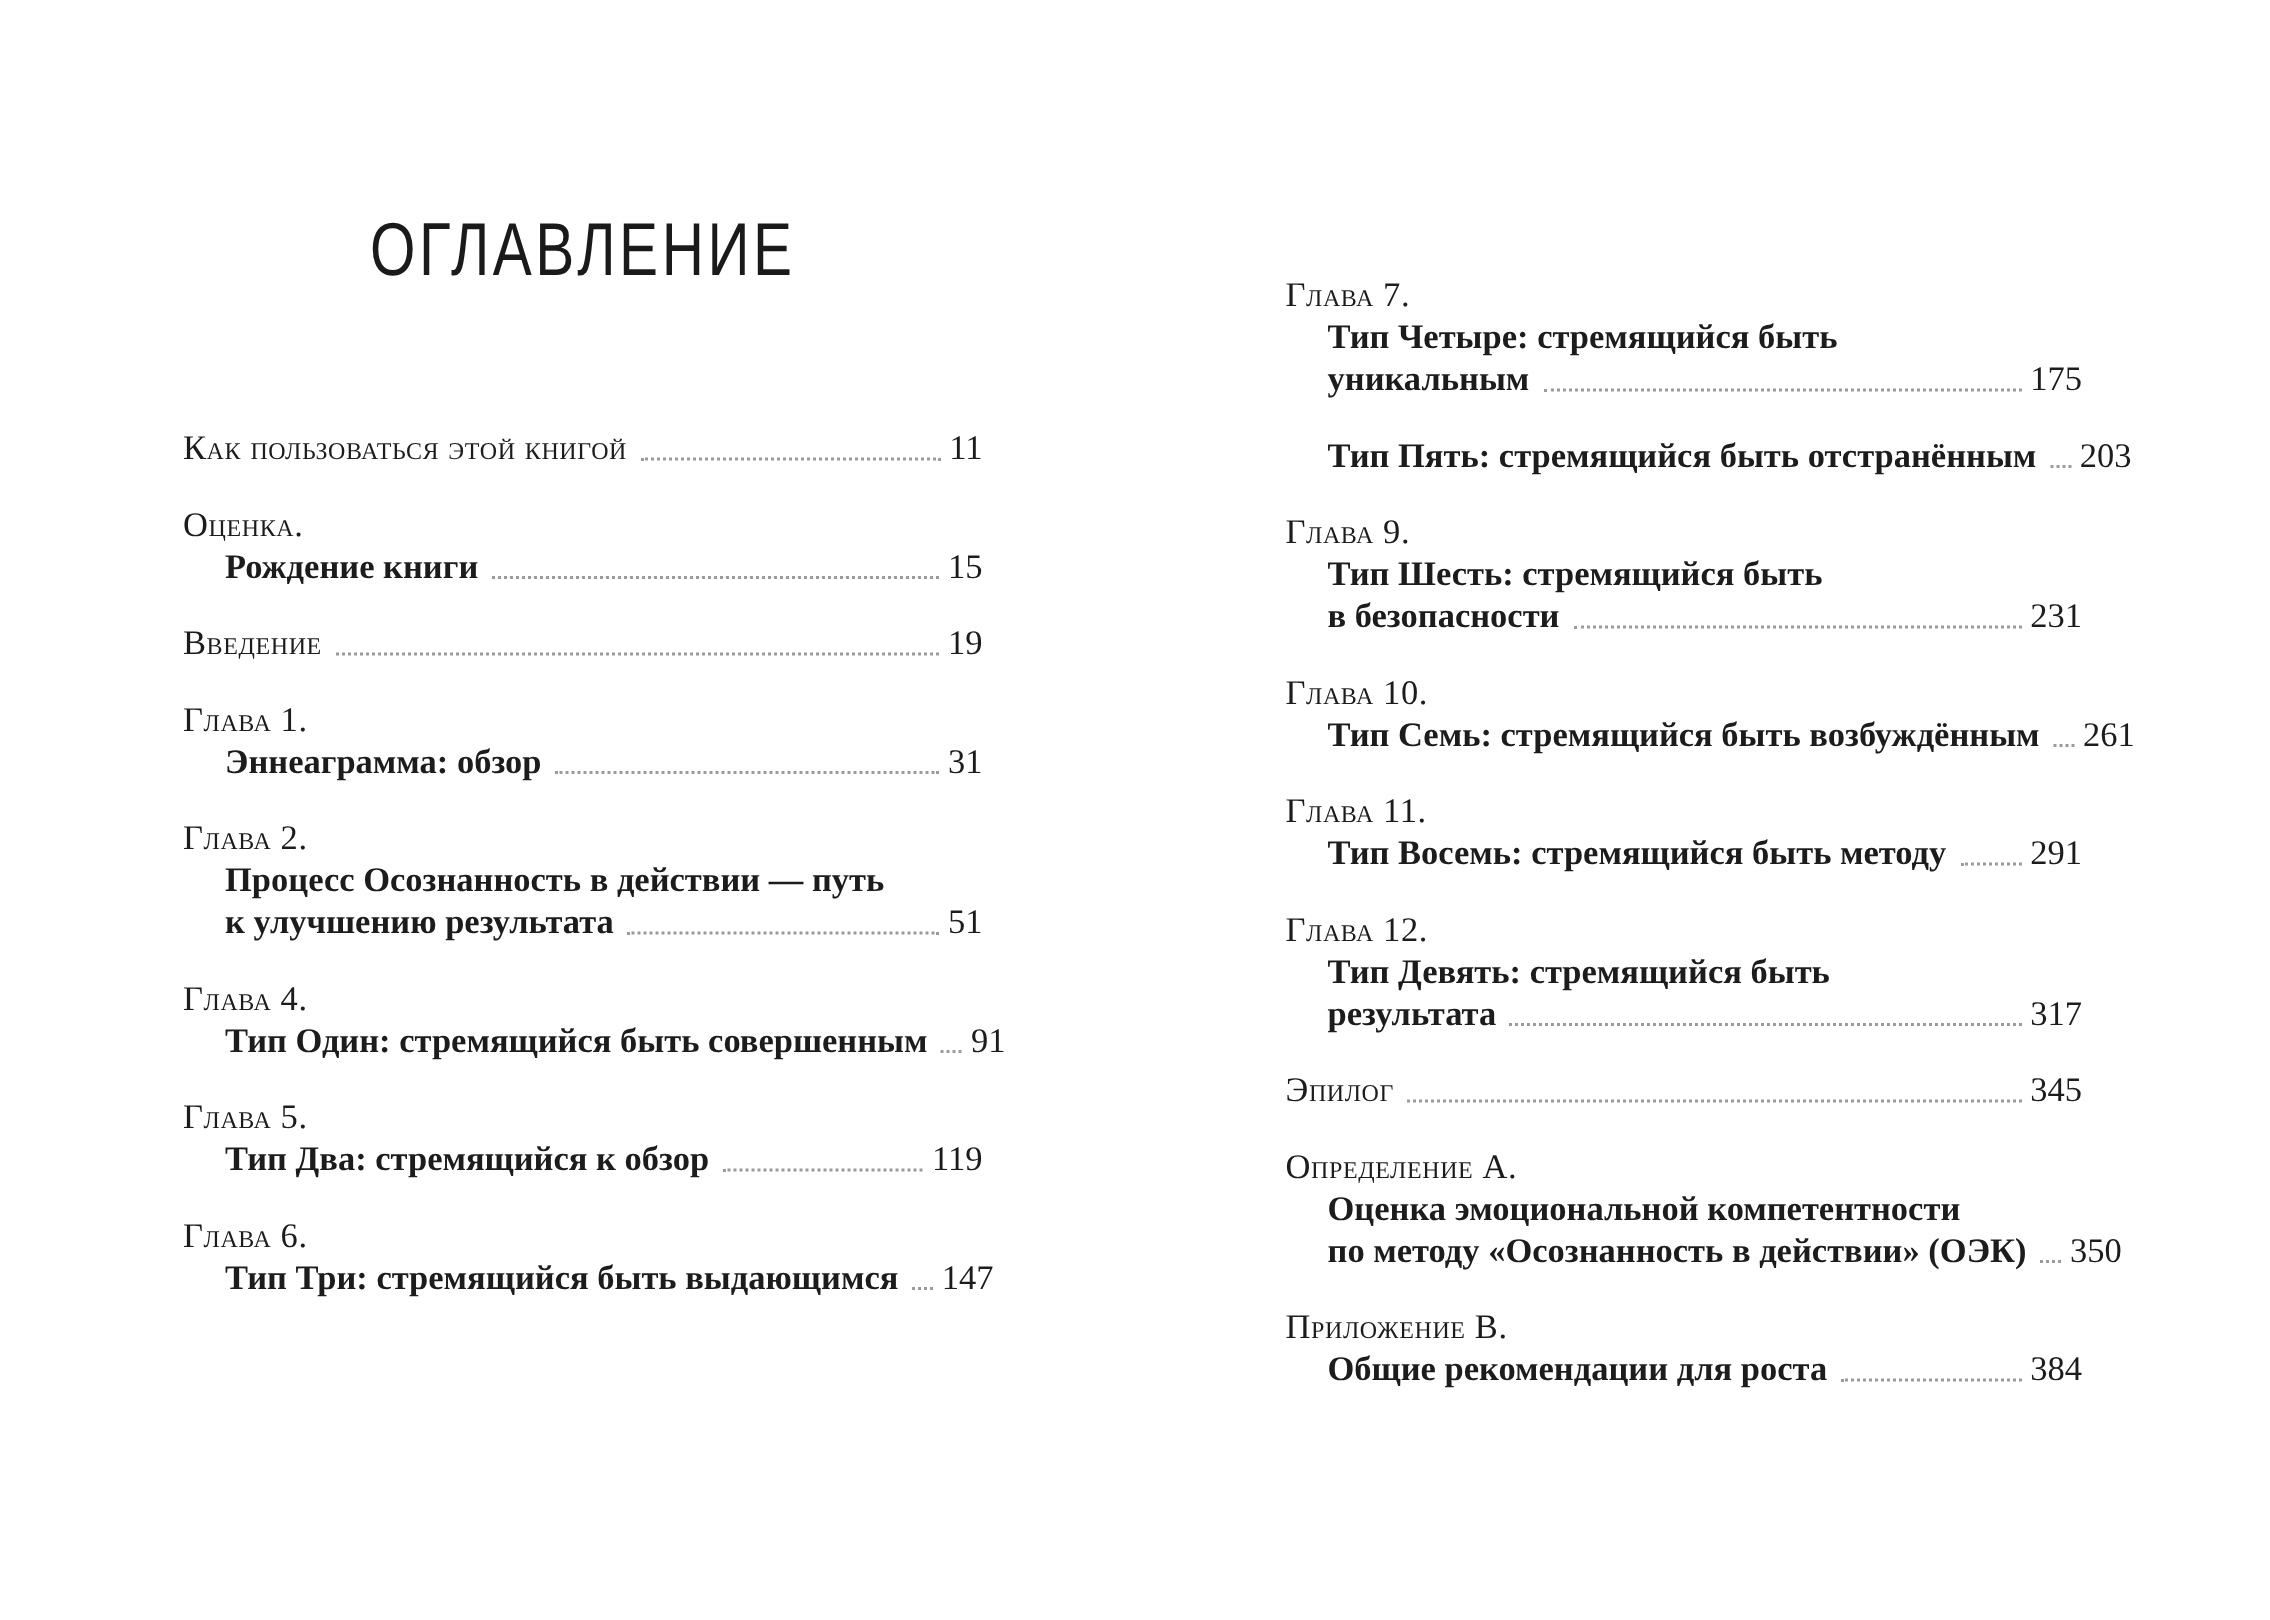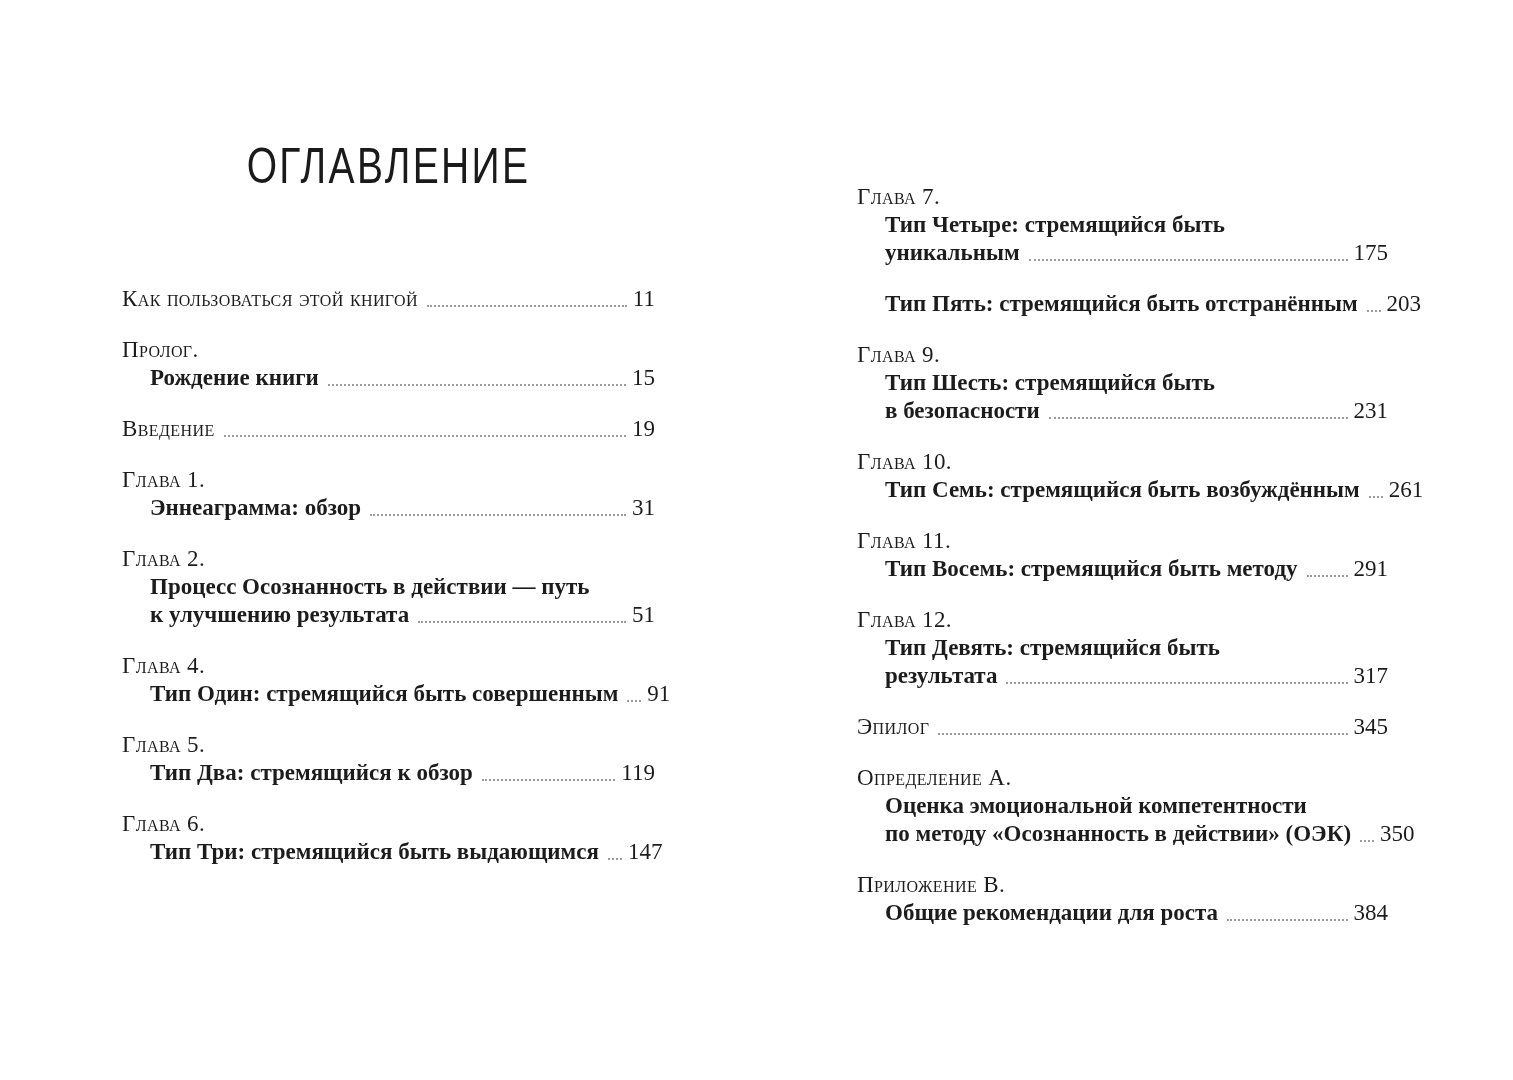--- a/index.html
+++ b/index.html
@@ -72,21 +72,21 @@
   <div class="col col-left">
       <div class="entry">
         <div class="row caps">
           <span class="txt">Как пользоваться этой книгой</span>
           <span class="leader" style="border-bottom-color: rgb(155, 155, 155);"></span>
           <span class="pg">11</span>
         </div>
       </div>
       <div class="entry">
         <div class="row caps">
-          <span class="txt">Пролог.</span>
+          <span class="txt">Оценка.</span>
         </div>
         <div class="row sub">
           <span class="txt">Рождение книги</span>
           <span class="leader" style="border-bottom-color: rgb(155, 155, 155);"></span>
           <span class="pg">15</span>
         </div>
       </div>
       <div class="entry">
         <div class="row caps">
           <span class="txt">Введение</span>

